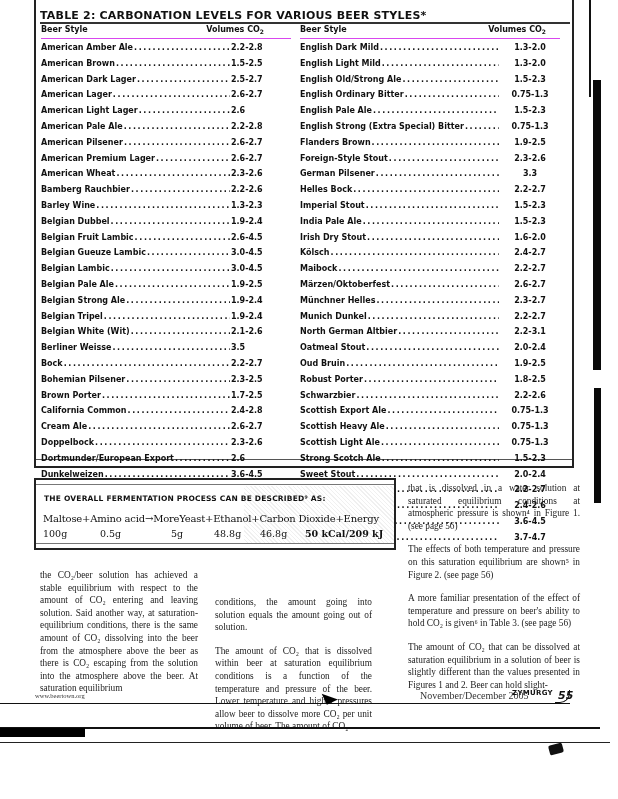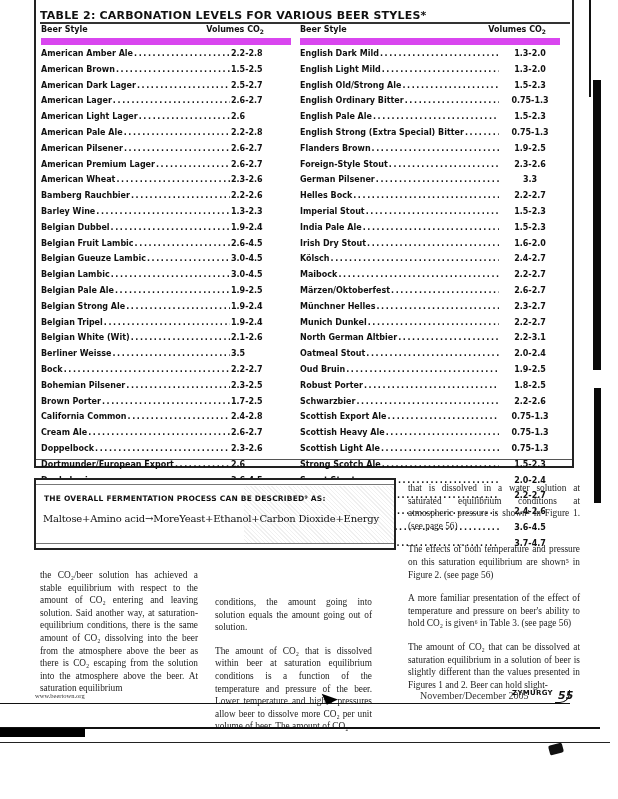--- a/index.html
+++ b/index.html
@@ -7,21 +7,21 @@
   .table-box { position:absolute; left:34px; top:0; width:540px; height:468px; border:2px solid #222; border-top:none; box-sizing:border-box; }
   .table-box .bottom-rule { position:absolute; left:0; right:0; bottom:6px; height:1px; background:#555; }
   .right-bar-thin { position:absolute; left:589px; top:0; width:2px; height:97px; background:#111; }
   .right-bar-thick { position:absolute; left:593px; top:80px; width:8px; height:290px; background:#0a0a0a; }
   .right-bar-lower { position:absolute; left:594px; top:388px; width:7px; height:115px; background:#0a0a0a; }
   .table-title { position:absolute; left:40px; top:9px; font-size:11px; font-weight:bold; letter-spacing:0.2px; color:#111; }
   .title-rule { position:absolute; left:40px; top:22px; width:530px; height:2px; background:#333; }
   .col { position:absolute; top:22px; }
   .col-left { left:41px; width:250px; }
   .col-right { left:300px; width:260px; }
-  .col-head { display:flex; justify-content:space-between; font-size:8px; font-weight:bold; padding:3px 0 2px 0; border-bottom:7px solid #d946ef; height:11px; }
+  .col-head { display:flex; justify-content:space-between; font-size:8px; font-weight:bold; padding:3px 0 2px 0; border-bottom:1px solid #d946ef; height:11px; }
   .col-left .col-head span.v { margin-right:27px; }
   .col-right .col-head span.v { margin-right:14px; }
   .row { display:flex; align-items:baseline; height:15.8px; font-size:8px; font-weight:bold; white-space:nowrap; overflow:hidden; }
   .row .name { flex:0 0 auto; }
   .row .dots { flex:1 1 auto; overflow:hidden; letter-spacing:1.6px; margin:0 1px; }
   .row .dots::before { content:"....................................................................................................................................."; font-weight:bold; }
   .row .val { flex:0 0 auto; text-align:left; }
   .col-left .row .val { width:60px; }
   .col-right .row .val { width:60px;text-align:center; }
   .rows { padding-top:4px; }
@@ -403,20 +403,28 @@
         <span class="val">3.7-4.7</span>
       </div>
     </div>
 </div>
 
 <div class="ferm-box">
   <div class="inner-top"></div>
   <div class="noise"></div>
   <div class="ferm-title">THE OVERALL FERMENTATION PROCESS CAN BE DESCRIBED⁹ AS:</div>
   <div class="ferm-eq">Maltose+Amino acid→MoreYeast+Ethanol+Carbon Dioxide+Energy</div>
+  <div class="ferm-amounts">
+    <span style="left:0">100g</span>
+    <span style="left:57px">0.5g</span>
+    <span style="left:128px">5g</span>
+    <span style="left:171px">48.8g</span>
+    <span style="left:217px">46.8g</span>
+    <span style="left:262px; font-weight:bold">50 kCal/209 kJ</span>
+  </div>
   <div class="inner-bot"></div>
 </div>
 
 <div class="body-text col-a">
   <p>the CO₂/beer solution has achieved a stable equilibrium with respect to the amount of CO₂ entering and leaving solution. Said another way, at saturation-equilibrium conditions, there is the same amount of CO₂ dissolving into the beer from the atmosphere above the beer as there is CO₂ escaping from the solution into the atmosphere above the beer. At saturation equilibrium</p>
 </div>
 <div class="body-text col-b">
   <p>conditions, the amount going into solution equals the amount going out of solution.</p>
   <p>The amount of CO₂ that is dissolved within beer at saturation equilibrium conditions is a function of the temperature and pressure of the beer. Lower temperature and higher pressures allow beer to dissolve more CO₂ per unit volume of beer. The amount of CO₂</p>
 </div>

